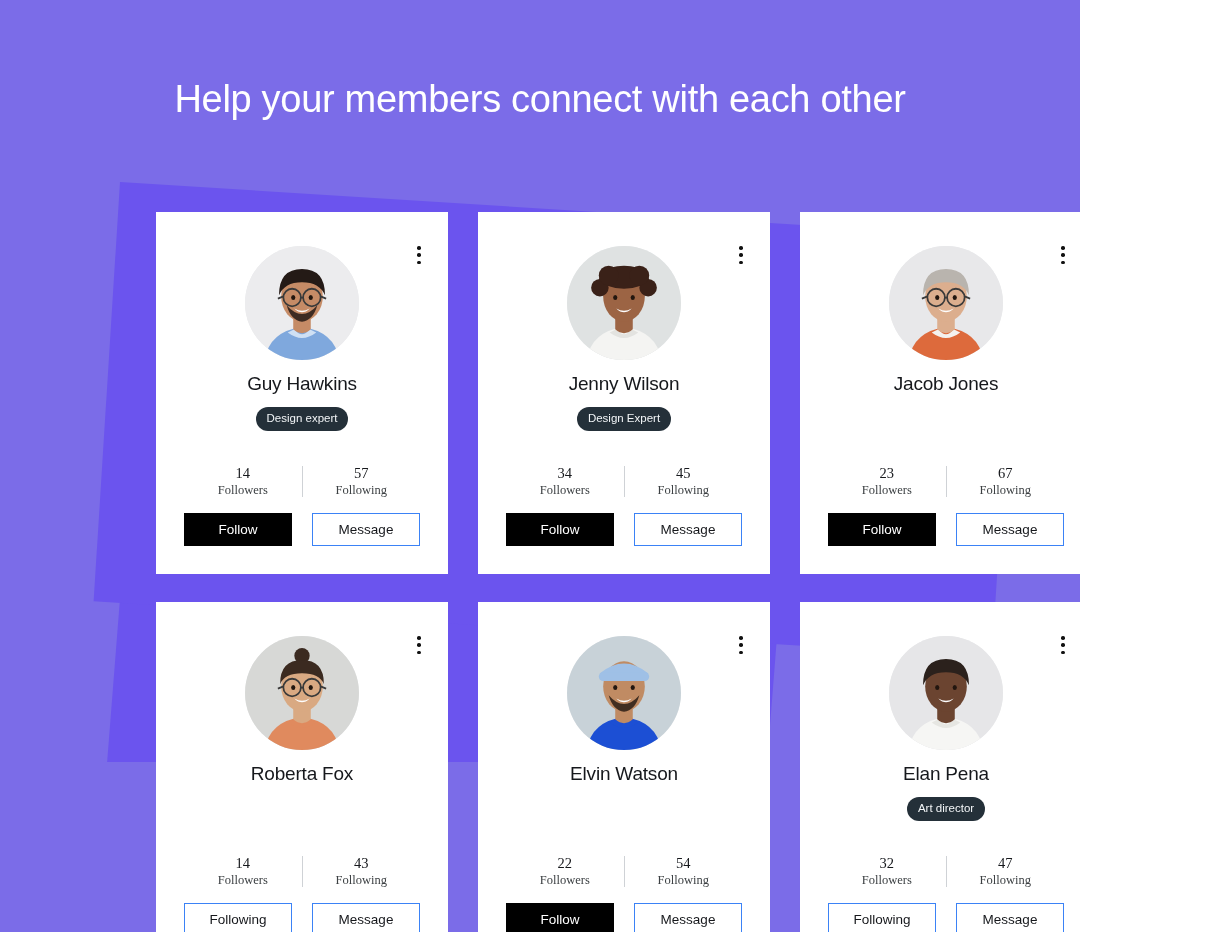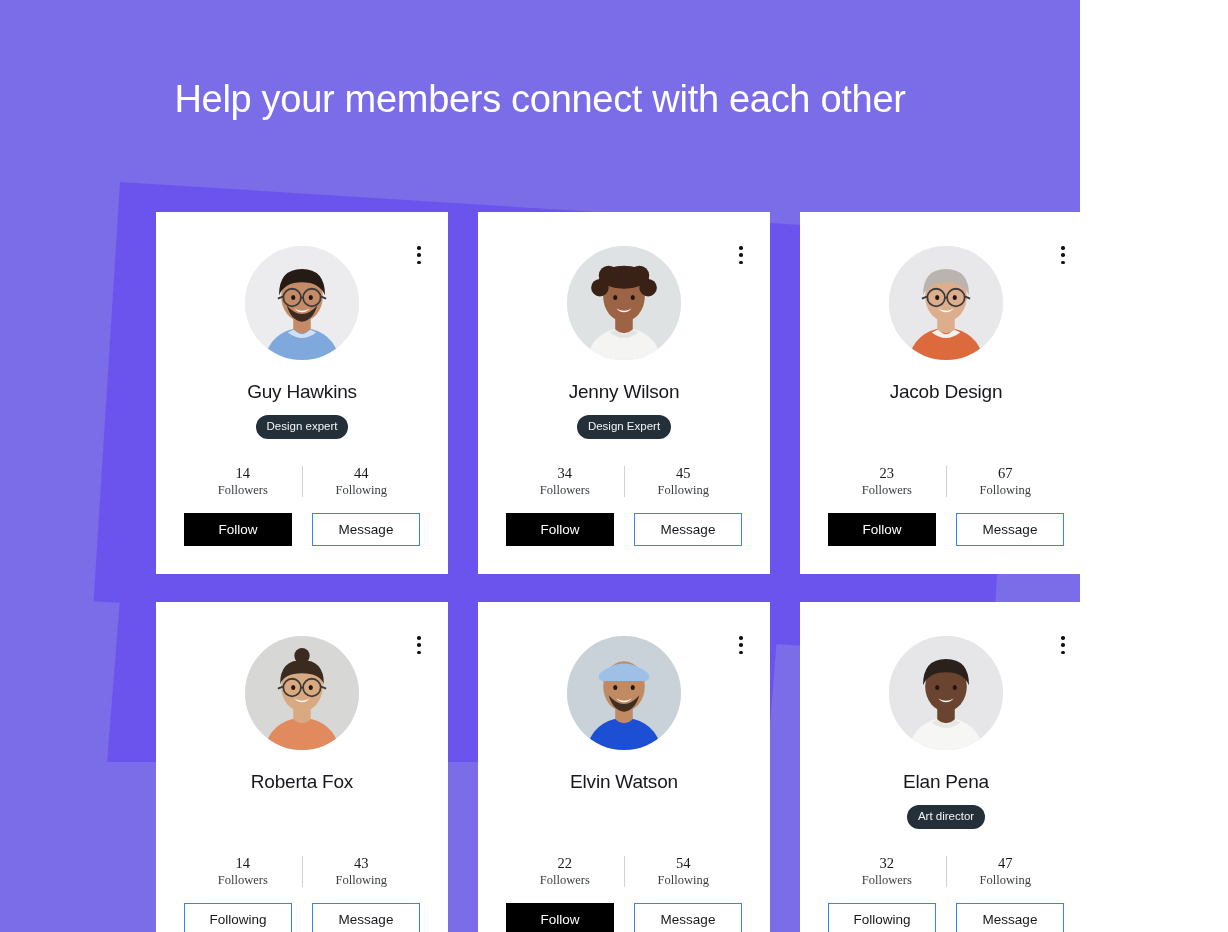--- a/index.html
+++ b/index.html
@@ -96,21 +96,21 @@
     border-radius: 50%;
     margin-top: 8px;
     overflow: hidden;
     position: relative;
     background: #e9eaec;
     flex: 0 0 auto;
   }
   .avatar svg { display: block; width: 100%; height: 100%; }
 
   .person-name {
-    margin-top: 22px;
+    margin-top: 14px;
     font-size: 19px;
     color: #16181c;
     font-weight: 400;
     letter-spacing: -0.2px;
     text-align: center;
     line-height: 1.1;
   }
   .badge {
     margin-top: 12px;
     background: #243039;
@@ -226,21 +226,21 @@
         </div>
     <div class="person-name">Guy Hawkins</div>
     <div class="badge">Design expert</div>
     <div class="stats">
       <div class="stat">
         <div class="num">14</div>
         <div class="lbl">Followers</div>
       </div>
       <div class="divider"></div>
       <div class="stat">
-        <div class="num">44</div>
+        <div class="num">57</div>
         <div class="lbl">Following</div>
       </div>
     </div>
     <div class="actions">
       <button class="btn primary">Follow</button>
       <button class="btn ghost">Message</button>
     </div>
   </div>
       <div class="card">
     <div class="kebab">
@@ -306,21 +306,21 @@
         <circle cx="43" cy="47" r="8"></circle>
         <circle cx="61" cy="47" r="8"></circle>
         <path d="M51 47 h2"></path>
         <path d="M35 46 l-5 2"></path>
               <path d="M69 46 l5 2"></path>
       </g>
     <path d="M45 57 q7 7 14 0 q-7 4 -14 0z" fill="#fdfdfd"></path>
 
   </svg>
         </div>
-    <div class="person-name">Jacob Design</div>
+    <div class="person-name">Jacob Jones</div>
     <div class="badge empty">&nbsp;</div>
     <div class="stats">
       <div class="stat">
         <div class="num">23</div>
         <div class="lbl">Followers</div>
       </div>
       <div class="divider"></div>
       <div class="stat">
         <div class="num">67</div>
         <div class="lbl">Following</div>

